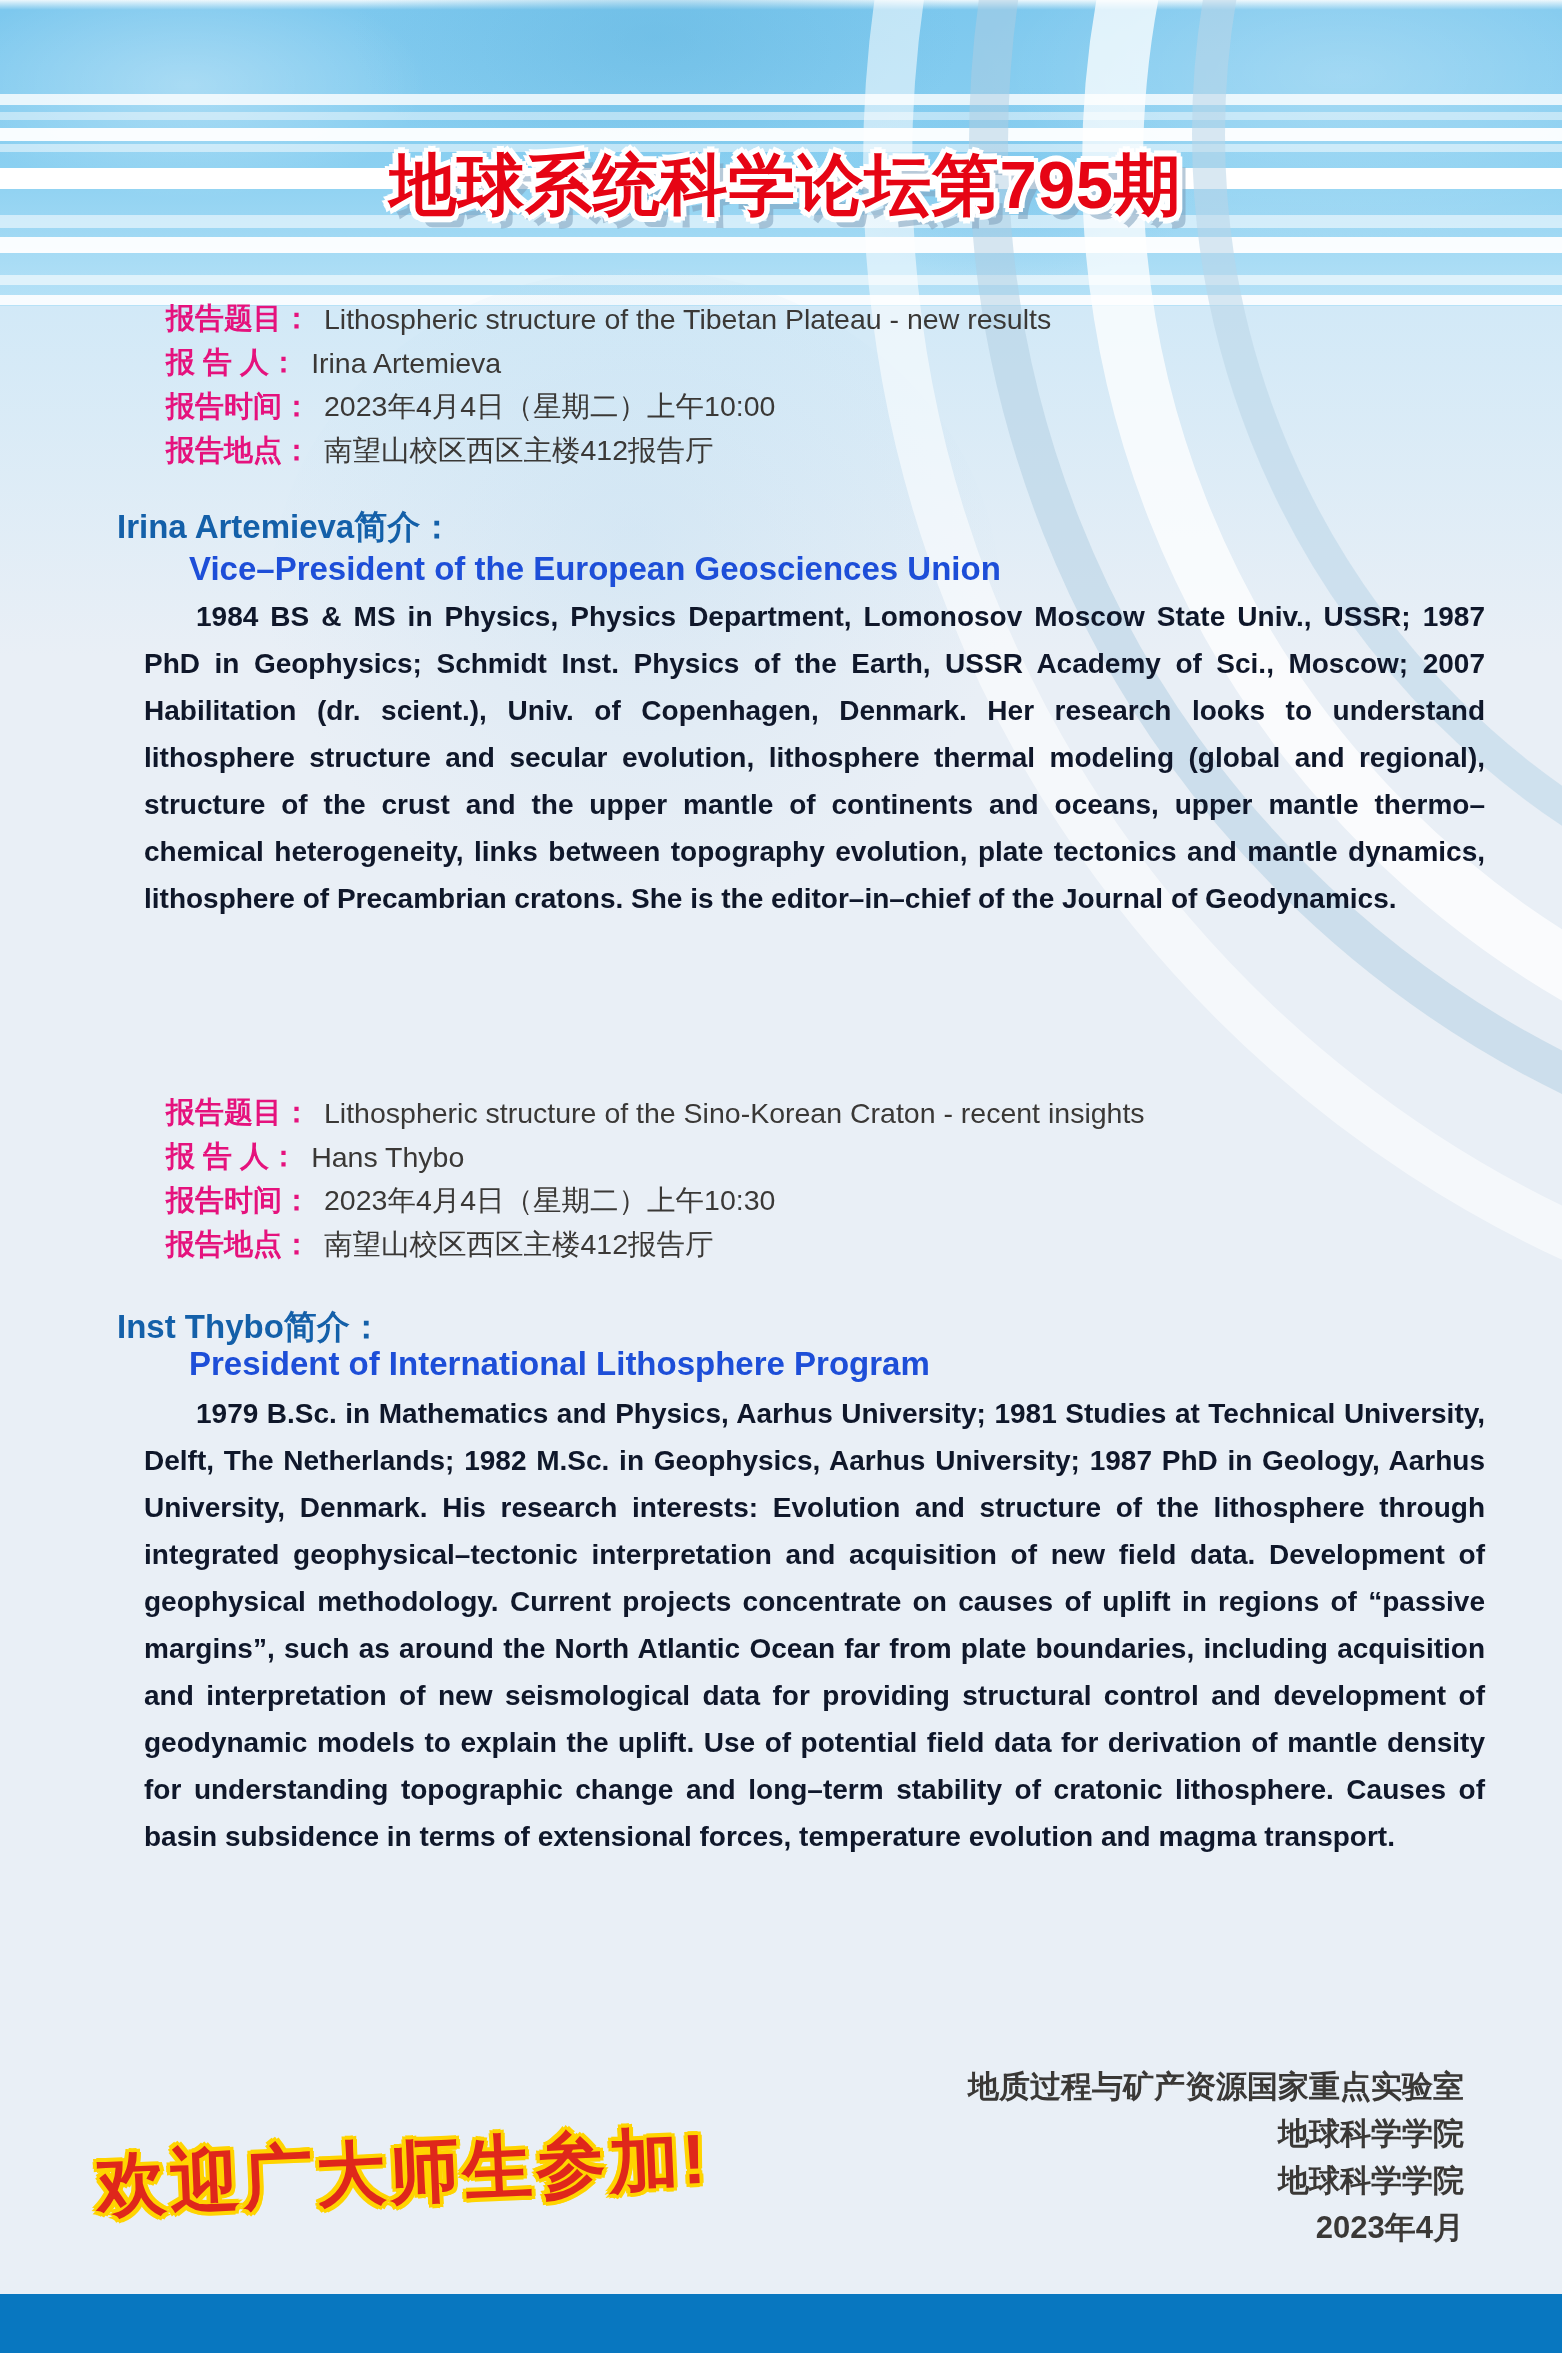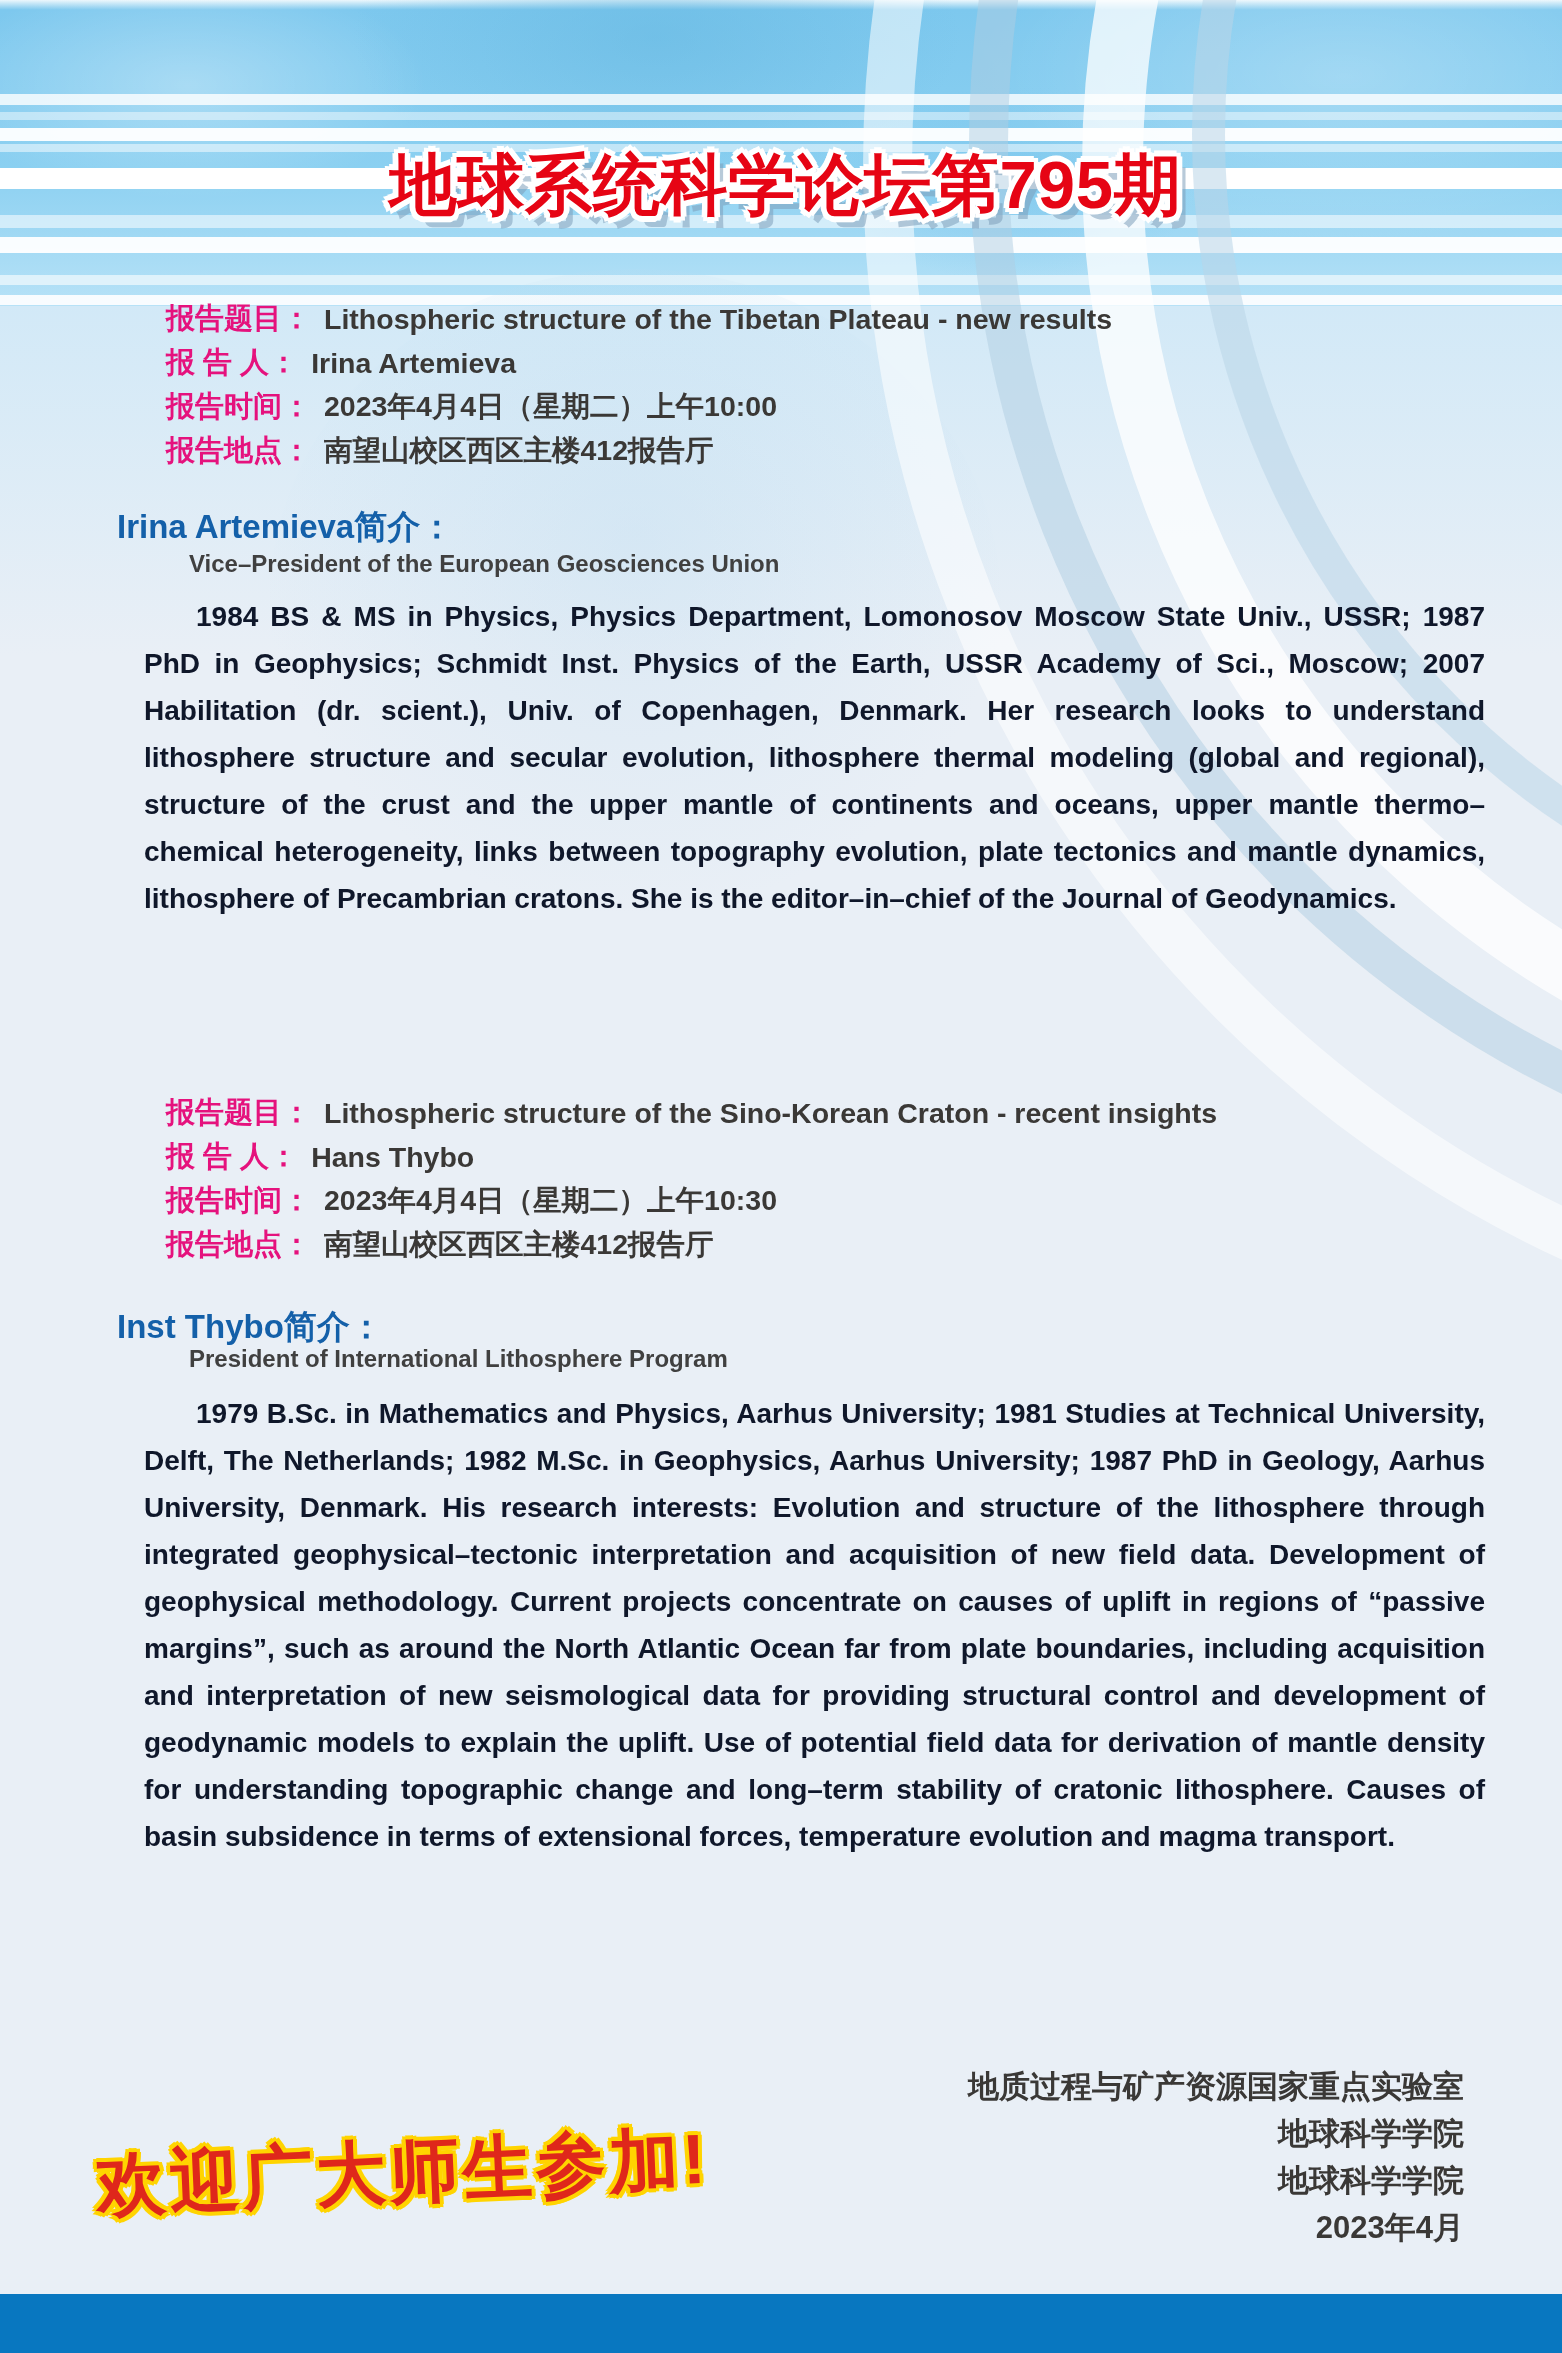--- a/index.html
+++ b/index.html
@@ -42,25 +42,25 @@
       -5.7px 0 0 #ffffff, 5.7px 0 0 #ffffff, 0 -5.7px 0 #ffffff, 0 5.7px 0 #ffffff,
       -4.1px -4.1px 0 #ffffff, 4.1px -4.1px 0 #ffffff, -4.1px 4.1px 0 #ffffff, 4.1px 4.1px 0 #ffffff,
       9px 10.6px 0 rgba(125,158,185,0.55);
     z-index:6;
   }
   
   .info { position:absolute; left:133px; width:1351px; z-index:6;margin-left:33px; }
   .info1 { top:297px; } .info2 { top:1091px; }
   .info-row { height:44px; display:flex; align-items:center; }
   .info-label { color:#e5127d; font-size:29px; font-weight:bold; white-space:pre; flex:0 0 auto; }
-  .info-value { color:#3a3836; font-size:28.5px; font-weight:bold; margin-left:13px; white-space:nowrap; }
+  .info-value { color:#3a3836; font-size:28.5px; font-weight:normal; margin-left:13px; white-space:nowrap; }
   
   .bio-heading { position:absolute; left:117px; margin:0; font-size:33px; font-weight:bold; color:#1460a9; z-index:6; }
   .bioh1 { top:505px; } .bioh2 { top:1305px; }
-  .bio-pos { position:absolute; left:189px; font-size:24px; font-weight:bold; color:#404040; z-index:6; }
+  .bio-pos { position:absolute; left:189px; font-size:33px; font-weight:bold; color:#1d4ed8; z-index:6; }
   .biop1 { top:550px; } .biop2 { top:1345px; }
   .bio-para {
     position:absolute; left:144px; width:1341px; margin:0; z-index:6;
     font-size:28px; font-weight:bold; color:#0f172a;
     line-height:47px; text-align:justify; text-indent:52px;
   }
   .para1 { top:593px; } .para2 { top:1390px; }
   
   .welcome {
     position:absolute; left:96px; top:2126px; z-index:6;

